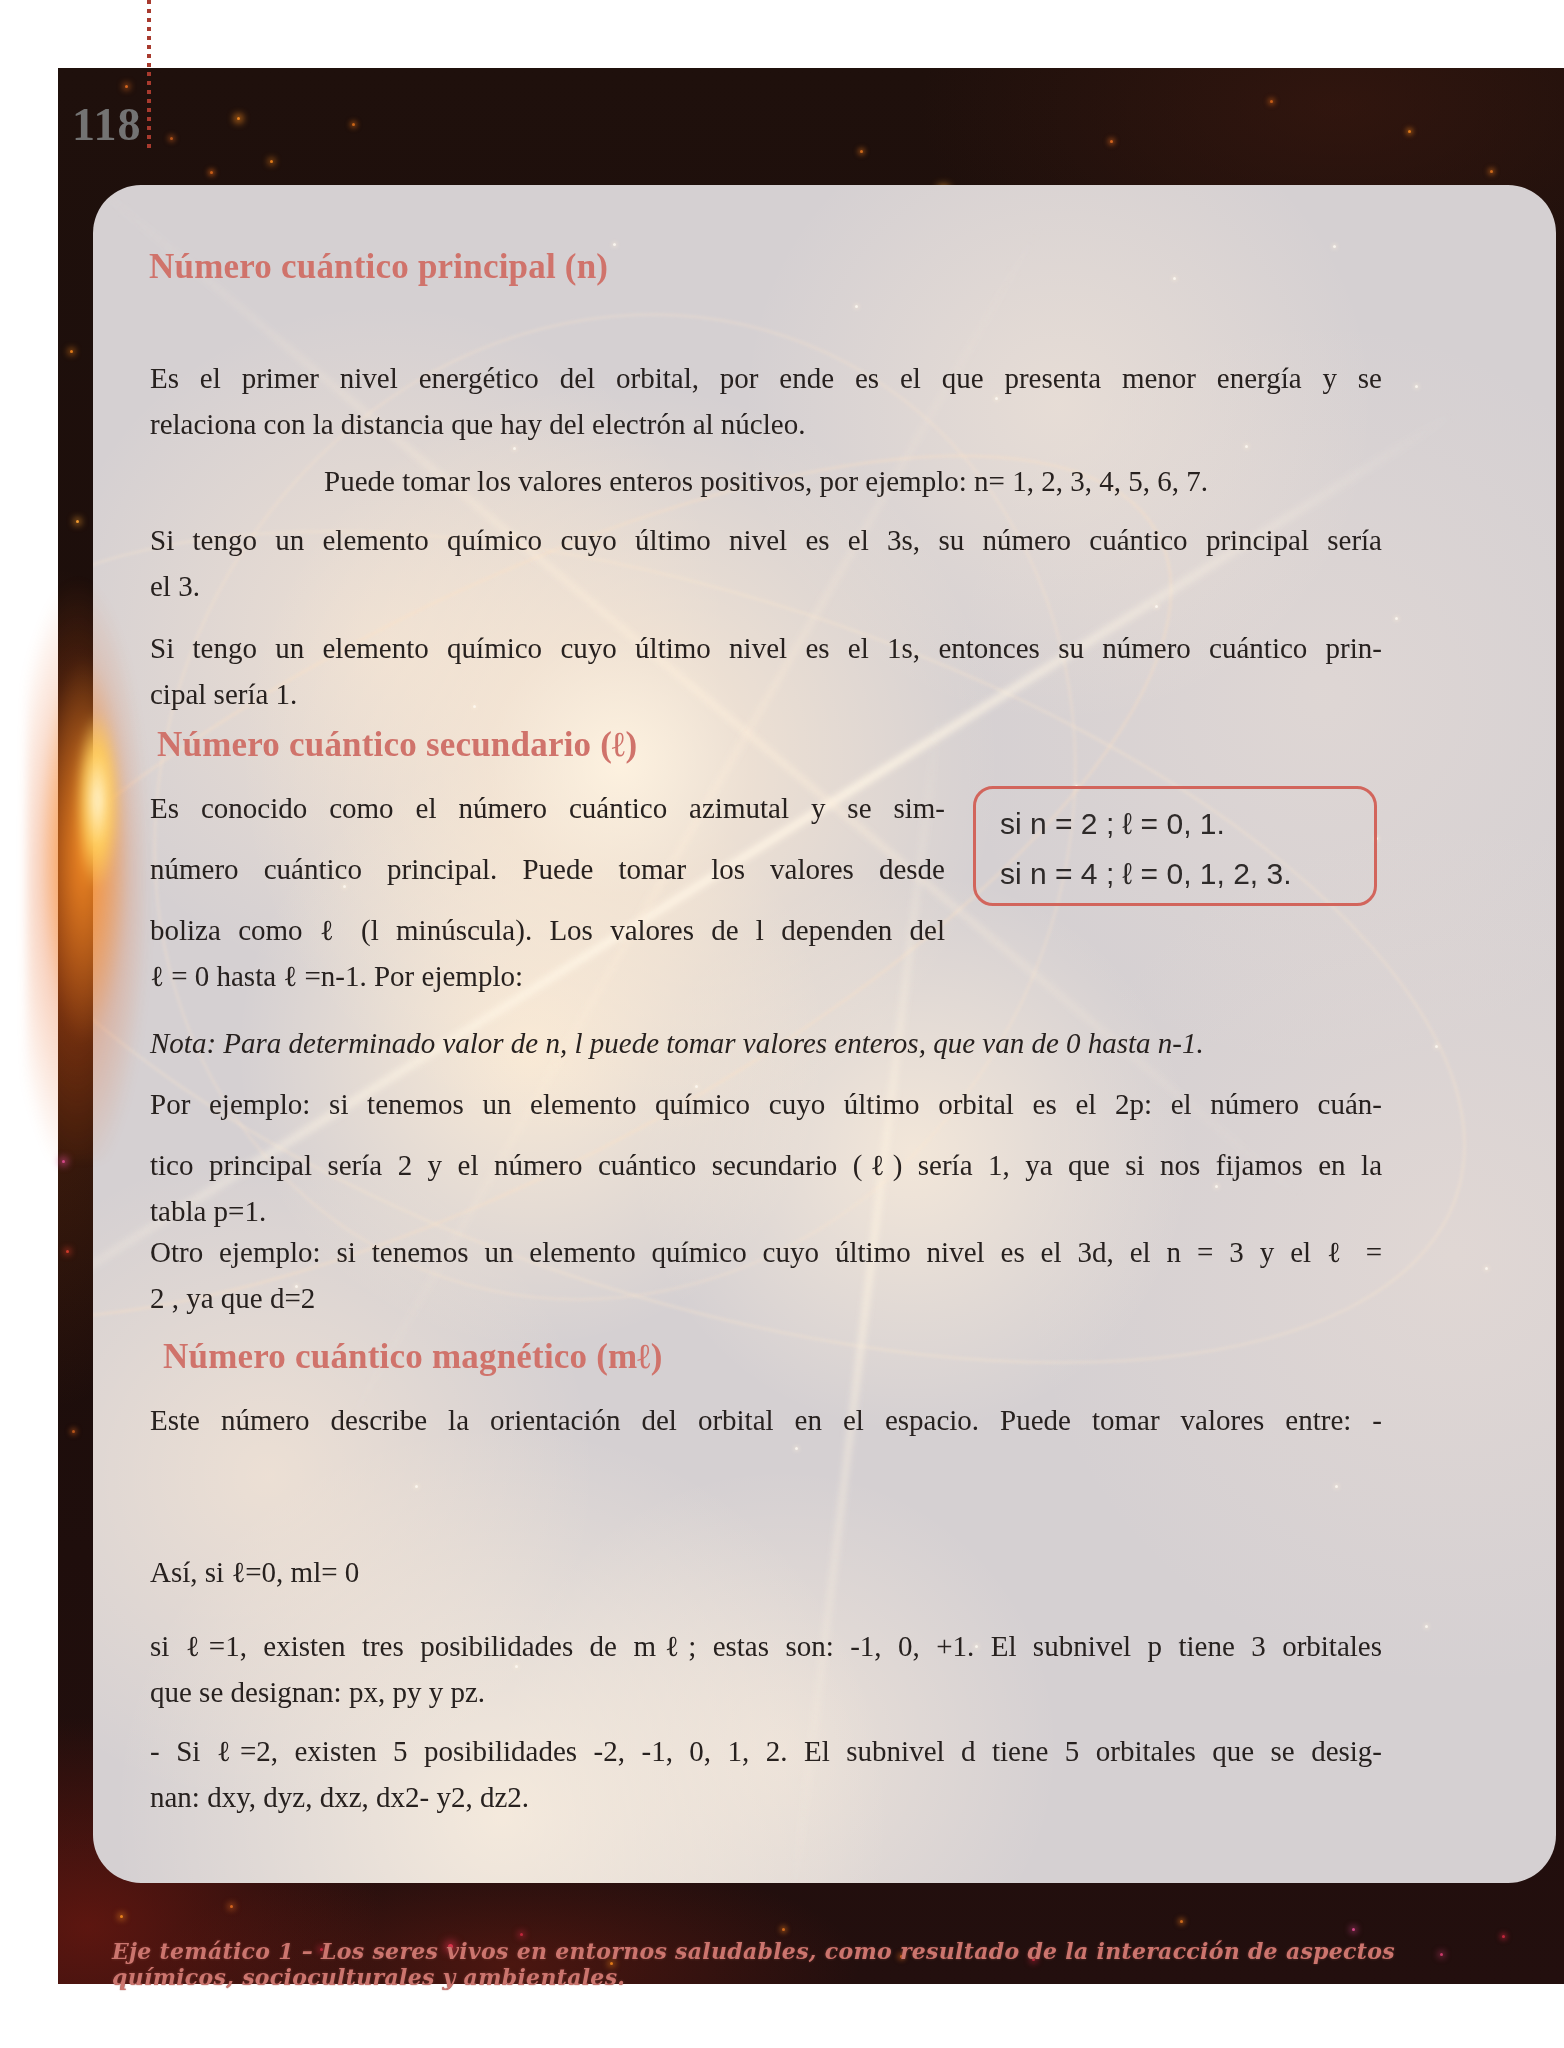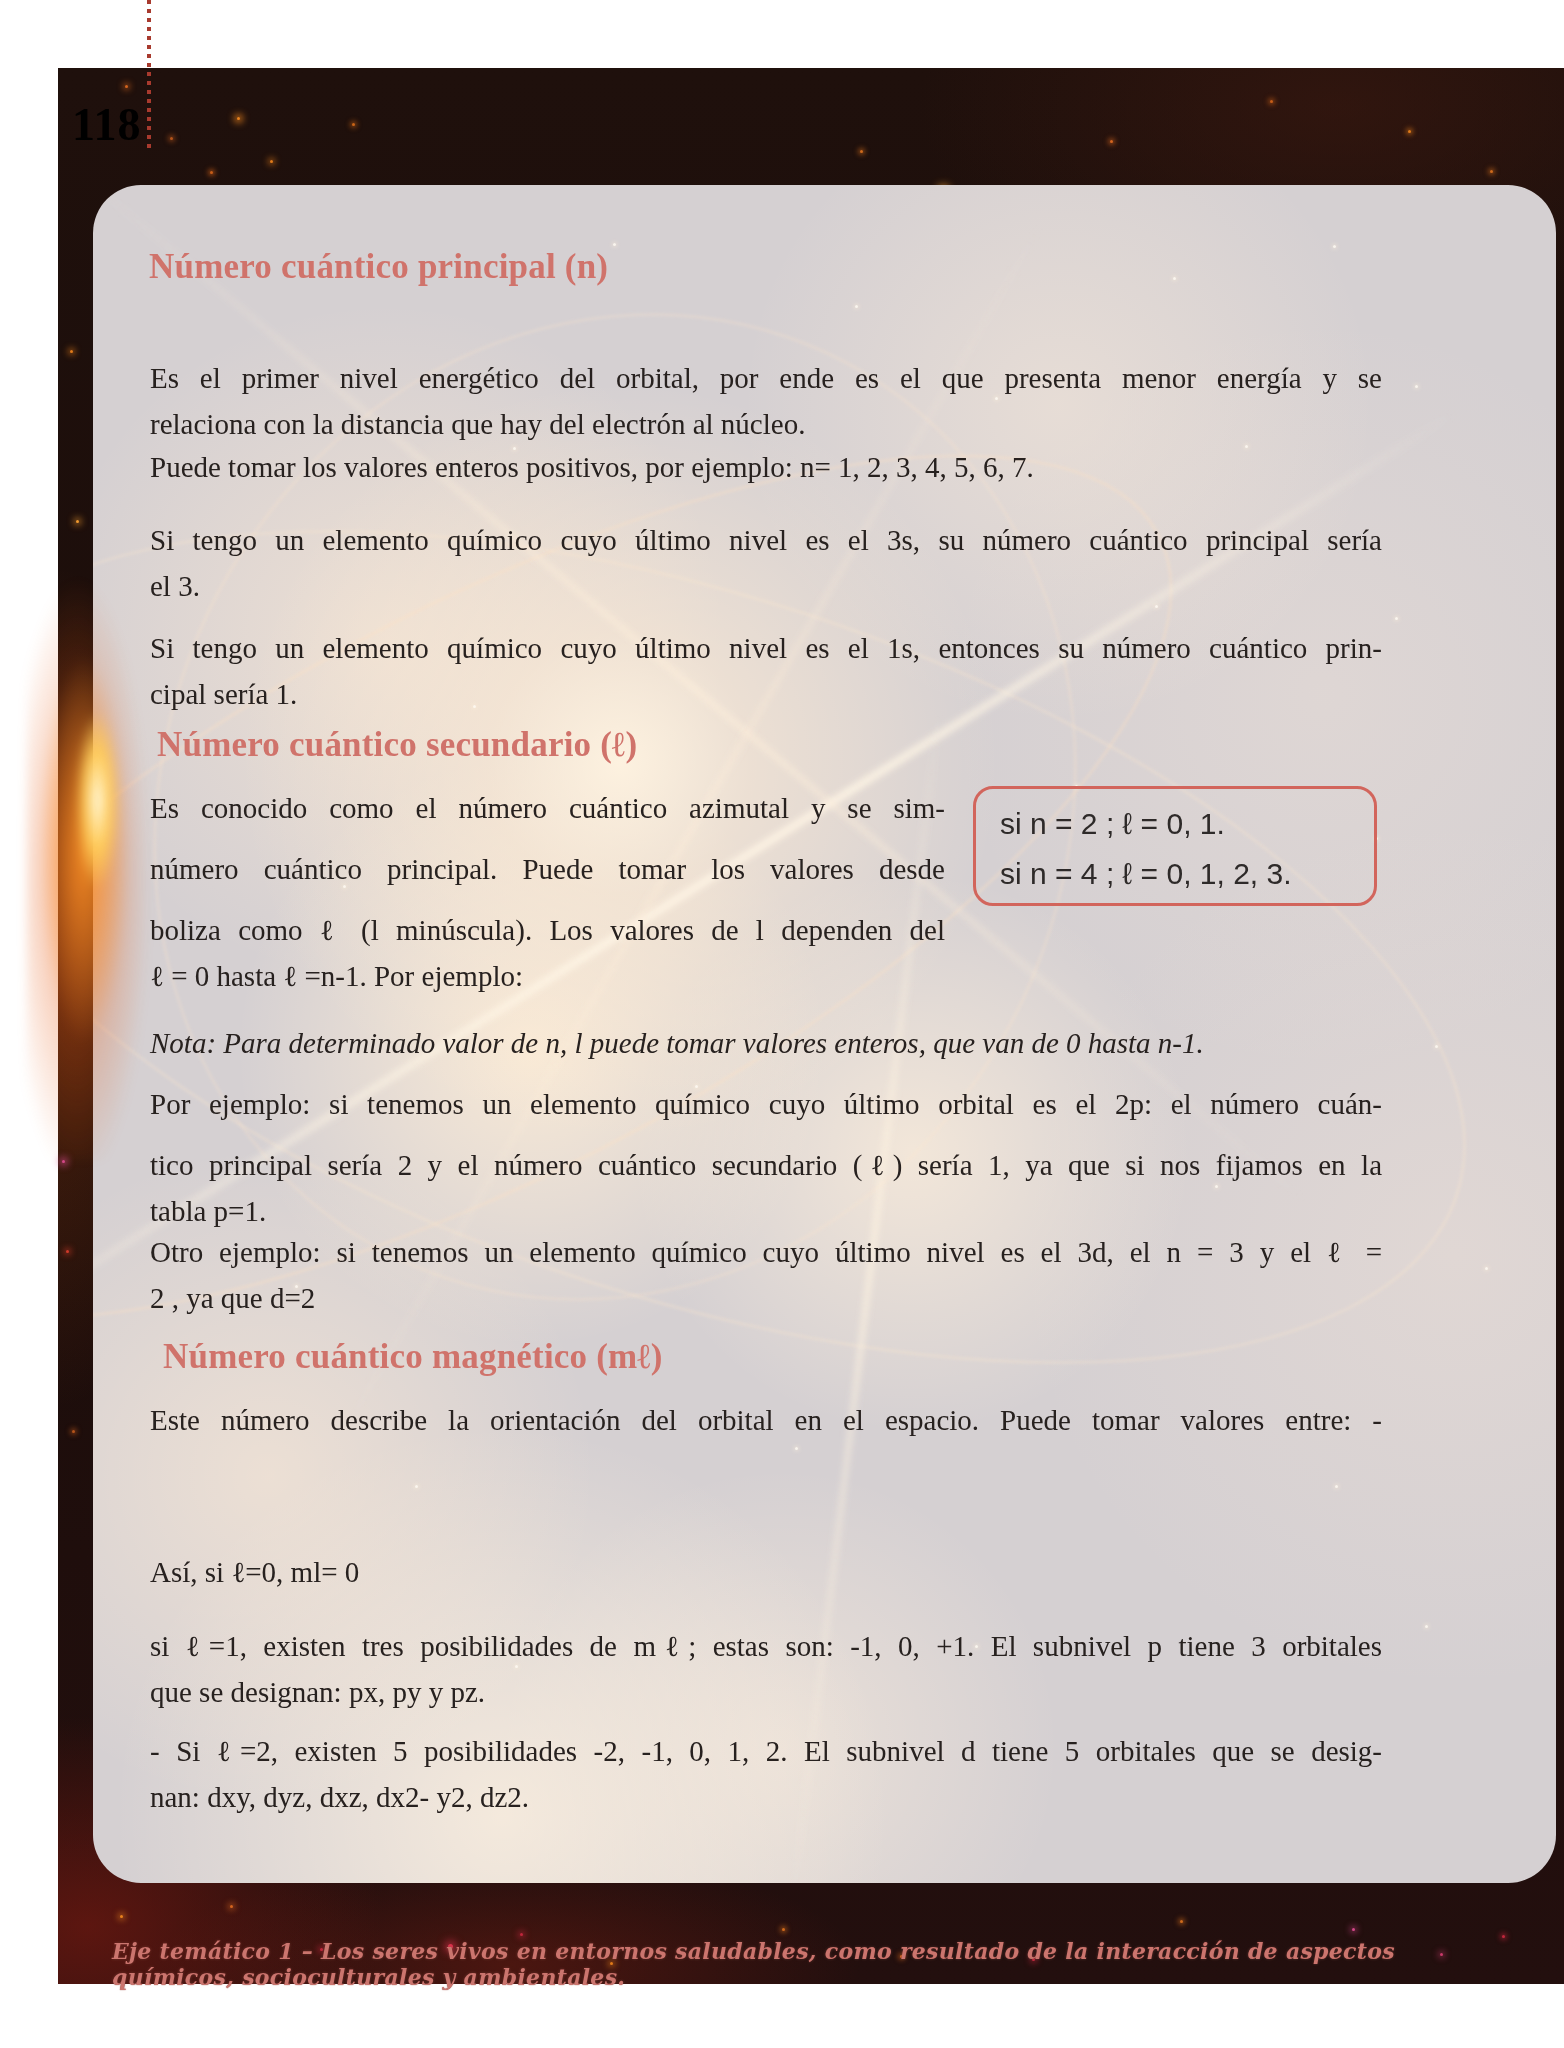--- a/index.html
+++ b/index.html
@@ -13,21 +13,21 @@
     background:
       radial-gradient(ellipse 420px 300px at 2% 97%, rgba(140,28,18,.55), transparent 70%),
       radial-gradient(ellipse 500px 160px at 30% 99%, rgba(150,35,20,.35), transparent 70%),
       radial-gradient(ellipse 200px 600px at 0% 48%, rgba(190,80,20,.30), transparent 70%),
       radial-gradient(ellipse 600px 300px at 85% 2%, rgba(60,25,16,.6), transparent 70%),
       linear-gradient(180deg,#1f100c 0%,#1b0d0a 55%,#230f0e 100%);
   }
   
   .page-number{
     position:absolute;left:72px;top:102px;font-size:46px;font-weight:bold;
-    color:#000000;letter-spacing:1px;line-height:1;
+    color:#737373;letter-spacing:1px;line-height:1;
   }
   .dotted-rule{
     position:absolute;left:147px;top:0;width:4px;height:150px;
     background:repeating-linear-gradient(to bottom,#a83a2e 0 4px,transparent 4px 9px);
   }
   
   .spark{position:absolute;width:3px;height:3px;border-radius:50%;}
   
   .card{
     position:absolute;left:93px;top:185px;width:1463px;height:1698px;
@@ -175,21 +175,21 @@
   <div class="card-sparkle" style="left:882px;top:1460px;"></div>
   <div class="card-sparkle" style="left:1332px;top:1440px;"></div>
 
   <div class="h-red" style="left:56px;top:60px;color:#d0736b;">Número cuántico principal (n)</div>
 
   <div class="body-block" style="top:155px;">
     <span class="bl j">Es el primer nivel energético del orbital, por ende es el que presenta menor energía y se</span>
     <span class="bl">relaciona con la distancia que hay del electrón al núcleo.</span>
   </div>
 
-  <div class="body-block" style="top:259px;">
+  <div class="body-block" style="top:273px;text-align:center;">
     <span class="bl">Puede tomar los valores enteros positivos, por ejemplo: n= 1, 2, 3, 4, 5, 6, 7.</span>
   </div>
 
   <div class="body-block" style="top:317px;">
     <span class="bl j">Si tengo un elemento químico cuyo último nivel es el 3s, su número cuántico principal sería</span>
     <span class="bl">el 3.</span>
   </div>
 
   <div class="body-block" style="top:425px;">
     <span class="bl j">Si tengo un elemento químico cuyo último nivel es el 1s, entonces su número cuántico prin-</span>

